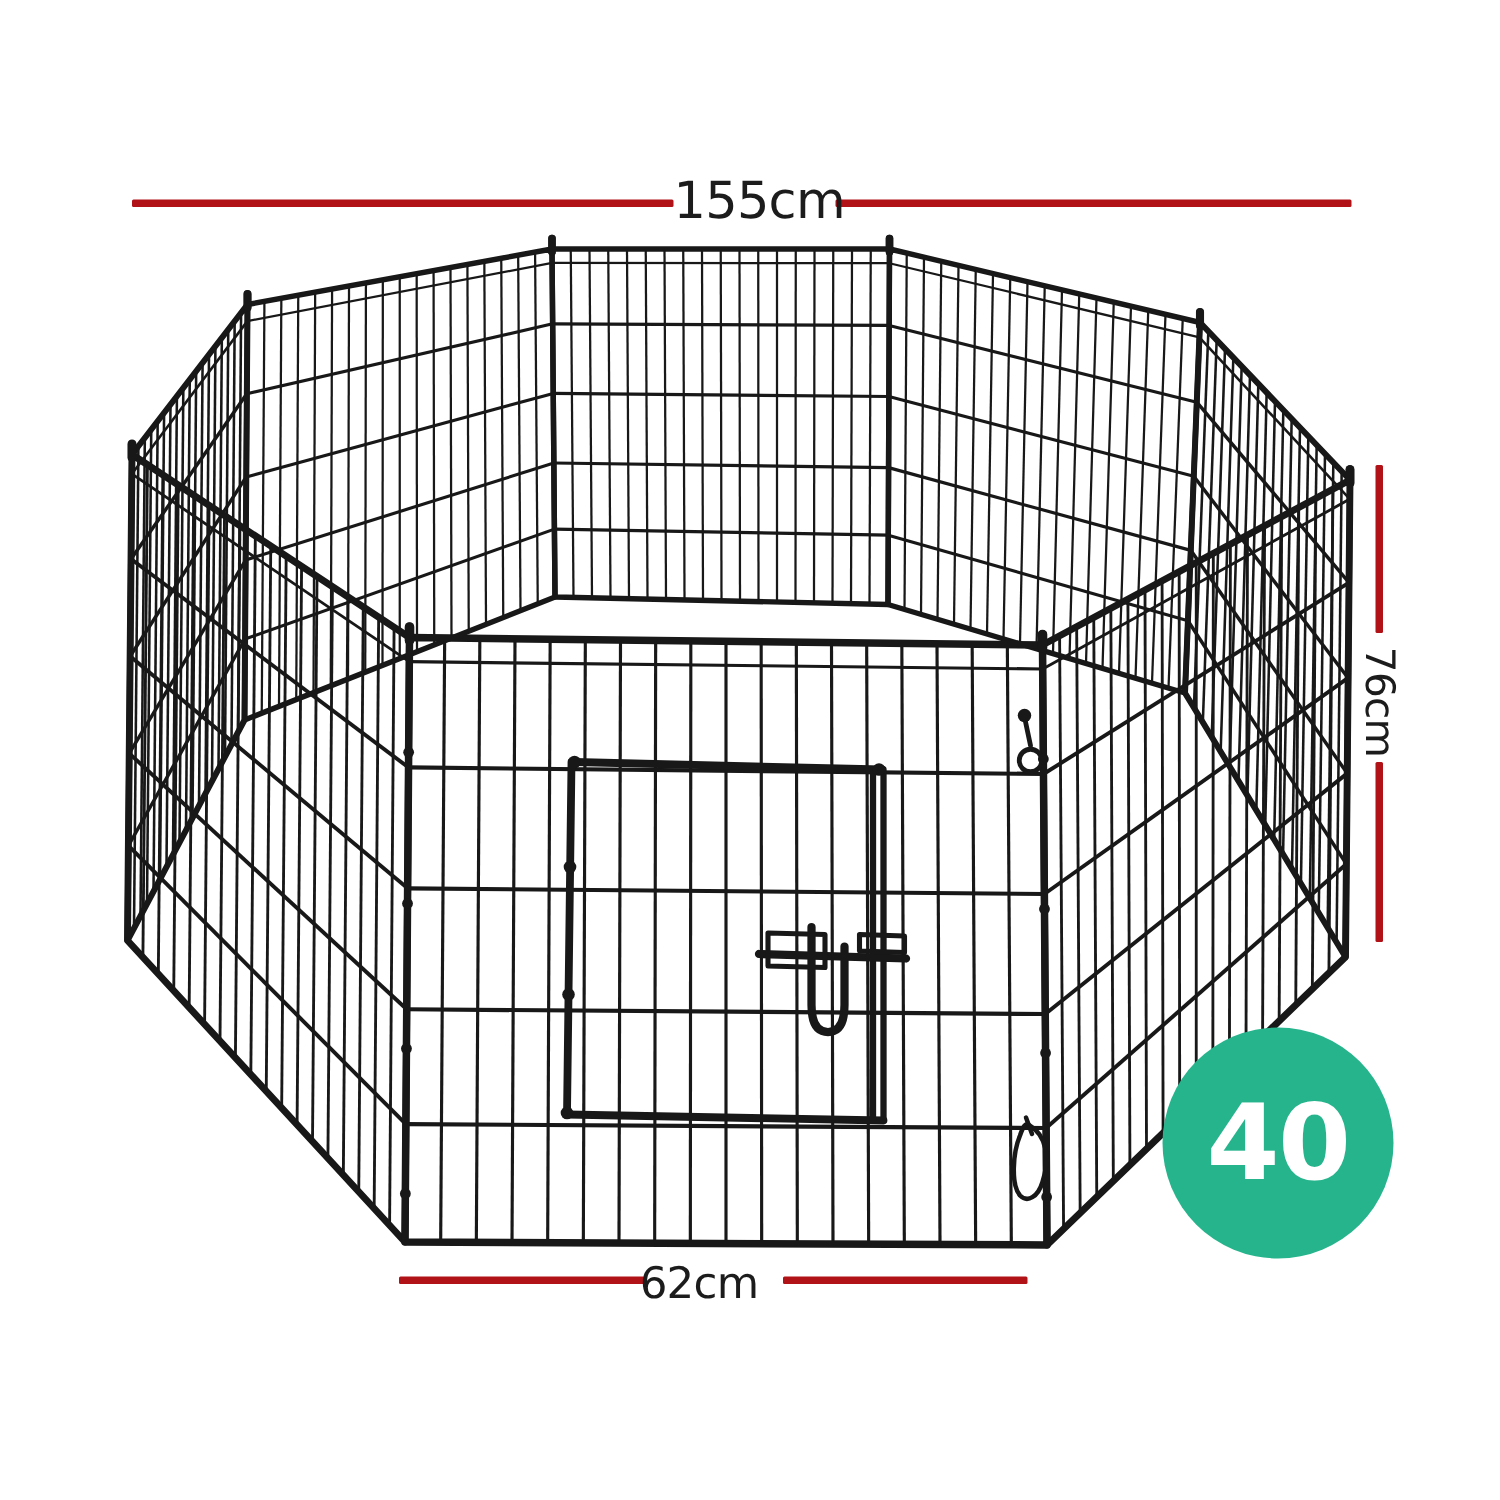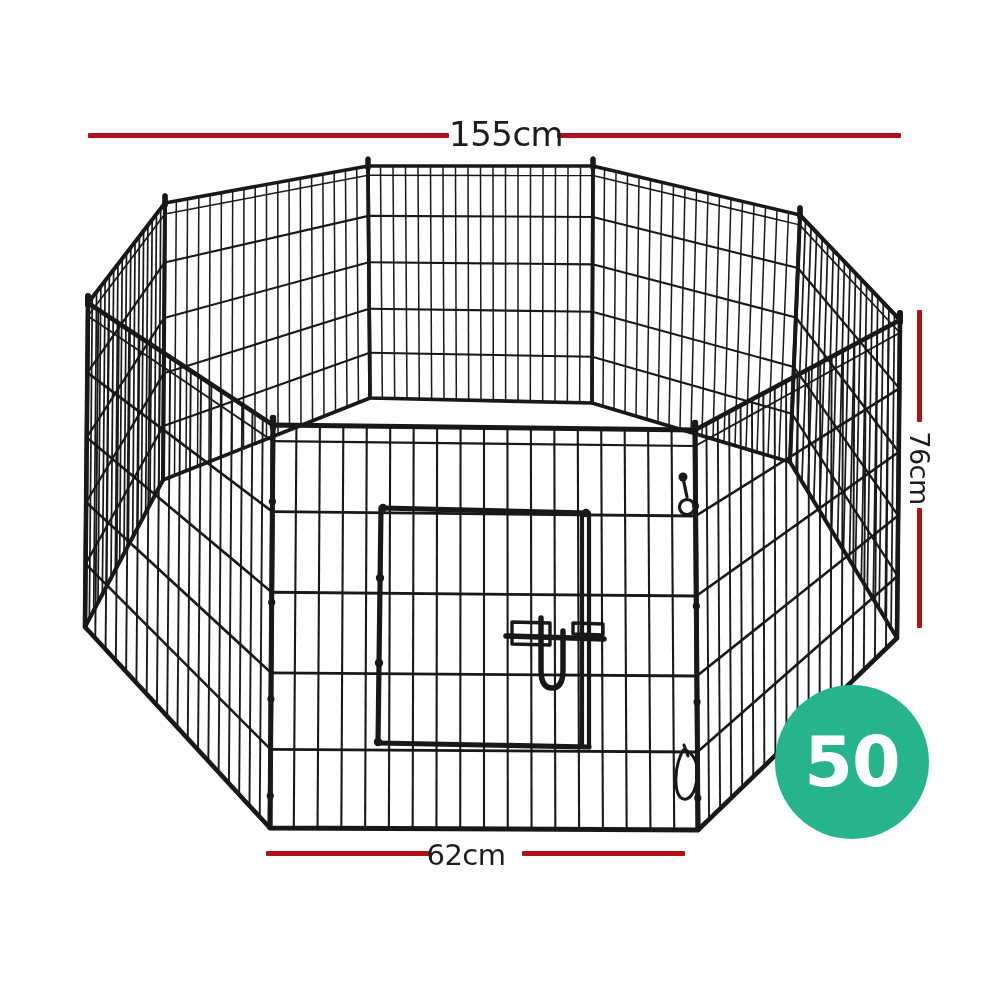--- a/index.html
+++ b/index.html
@@ -274,15 +274,15 @@
 
   <div class="dim-bar v" style="left:917px;top:310px;height:112px;"></div>
   <div class="dim-bar v" style="left:917px;top:508px;height:120px;"></div>
   <div class="dim-label right">76cm</div>
 
   <div class="dim-bar h" style="left:266px;top:851px;width:164px;"></div>
   <div class="dim-bar h" style="left:522px;top:851px;width:163px;"></div>
   <div class="dim-label bottom">62cm</div>
 
   <div class="badge">
-    <span>50</span>
+    <span>40</span>
   </div>
 </div>
 
 </body></html>

